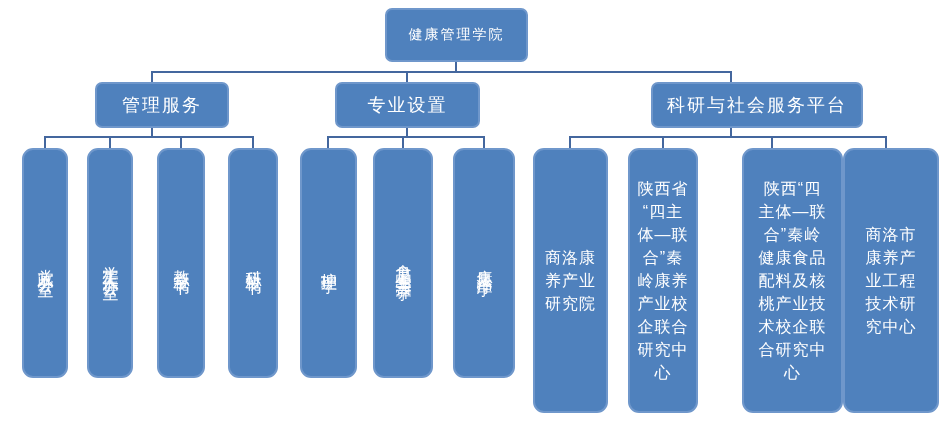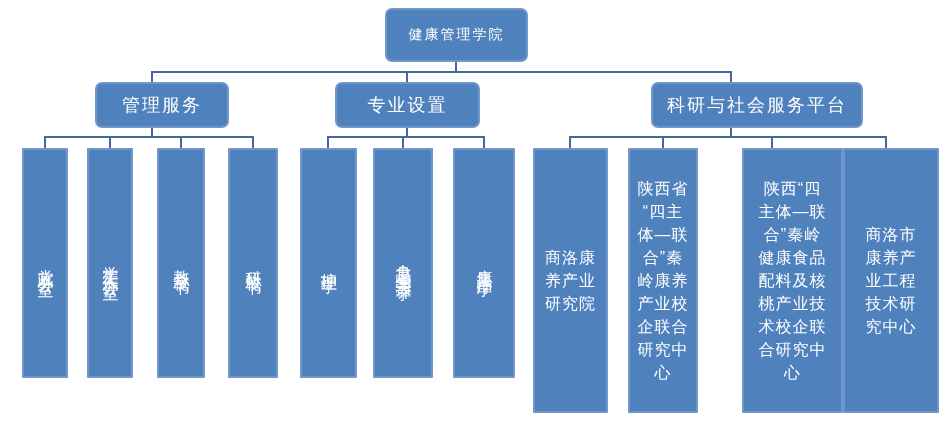--- a/index.html
+++ b/index.html
@@ -2,21 +2,21 @@
 <html><head>
 <meta charset="utf-8">
 <style>
   html,body{margin:0;padding:0;background:#ffffff;}
   .canvas{
     position:relative;width:950px;height:421px;background:#ffffff;overflow:hidden;
     font-family:"Liberation Sans",sans-serif;
   }
   .node{
     position:absolute;box-sizing:border-box;
-    background:#4F81BD;border:2px solid #6F97CB;border-radius:1px;
+    background:#4F81BD;border:2px solid #6F97CB;border-radius:11px;
     color:#ffffff;display:flex;align-items:center;justify-content:center;
     text-align:center;
   }
   .node-top{font-size:14px;letter-spacing:2px;border-radius:7px;}
   .node-l2{font-size:18px;letter-spacing:2px;border-radius:7px;}
   .leaf-v{
     font-size:16px;
     writing-mode:vertical-rl;text-orientation:upright;letter-spacing:3px;
   }
   .leaf-h{

